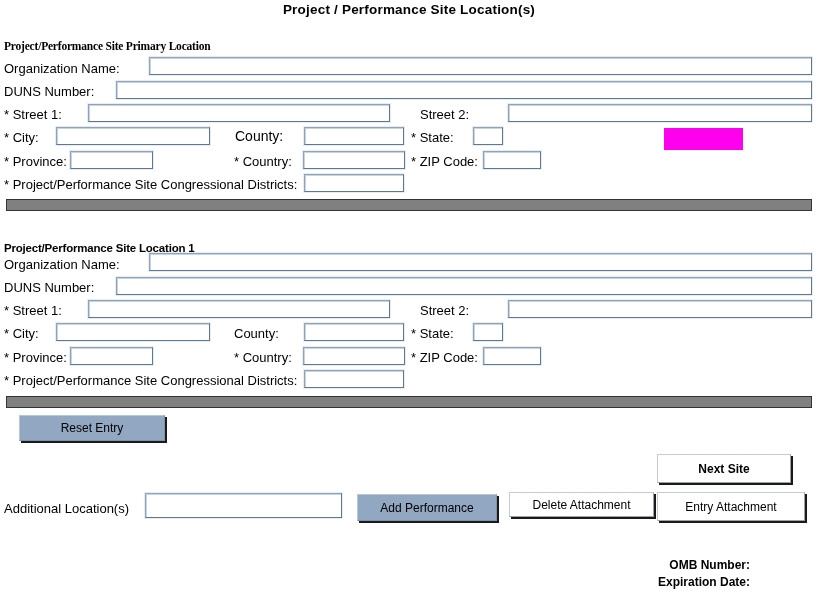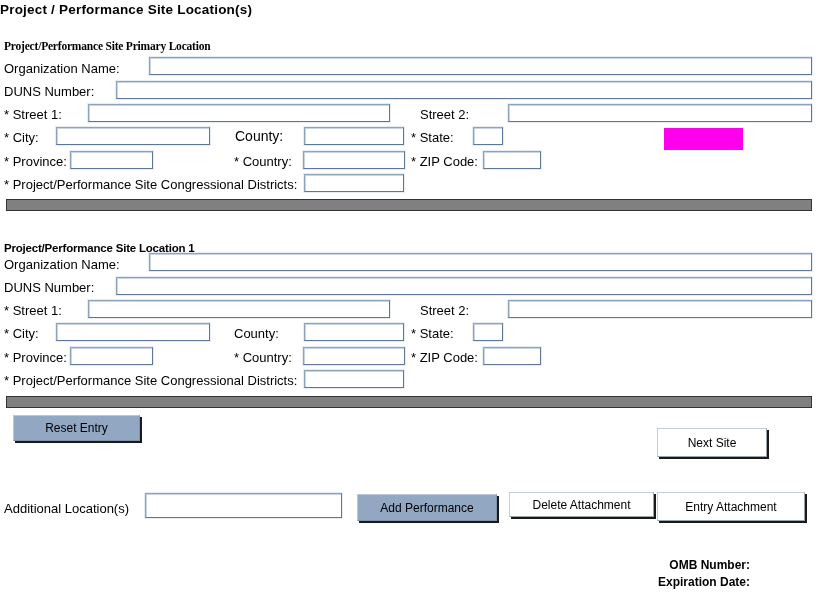--- a/index.html
+++ b/index.html
@@ -13,21 +13,21 @@
     font-family: "Liberation Sans", sans-serif;
     font-size: 12px;
     color: #000000;
     overflow: hidden;
   }
   .abs { position: absolute; }
 
   
   #page-title {
     top: 2px; left: 0; width: 818px;
-    text-align: left;
+    text-align: center;
     font-size: 13.5px;
     font-weight: bold;
     letter-spacing: 0.2px;
   }
 
   
   .section-heading {
     left: 4px;
     font-size: 11.5px;
     font-weight: bold;
@@ -176,23 +176,23 @@
 <input class="abs fld" type="text" style="top: 347px; left: 303px; width: 102px;" placeholder="">
 
 <div class="abs lbl" style="top:351px; left:411px;">* ZIP Code:</div>
 <input class="abs fld" type="text" style="top: 347px; left: 483px; width: 58px;" placeholder="">
 
 <div class="abs lbl" style="top:374px; left:4px;">* Project/Performance Site Congressional Districts:</div>
 <input class="abs fld" type="text" style="top: 370px; left: 304px; width: 100px;" placeholder="">
 
 <div class="abs divider-bar" style="top:396px;"></div>
 
-<button class="abs btn btn-blue" style="top:415px; left:13px; width:127px; height:26px;">Reset Entry</button>
-
-<button class="abs btn btn-white" style="top:428px; left:657px; width:110px; height:29px;">Next Site</button>
+<button class="abs btn btn-blue" style="top:415px; left:19px; width:146px; height:26px;">Reset Entry</button>
+
+<button class="abs btn btn-white" style="top:454px; left:657px; width:134px; height:29px;font-weight:bold;">Next Site</button>
 
 <div class="abs lbl" style="top:502px; left:4px;text-align:right;">Additional Location(s)</div>
 <input class="abs fld" type="text" style="top: 493px; left: 145px; width: 197px; height: 25px;" placeholder="">
 
 <button class="abs btn btn-blue" style="top:494px; left:357px; width:140px; height:27px;">Add Performance</button>
 
 <button class="abs btn btn-white" style="top:492px; left:509px; width:145px; height:25px;">Delete Attachment</button>
 
 <button class="abs btn btn-white" style="top:492px; left:657px; width:148px; height:29px;">Entry  Attachment</button>
 

